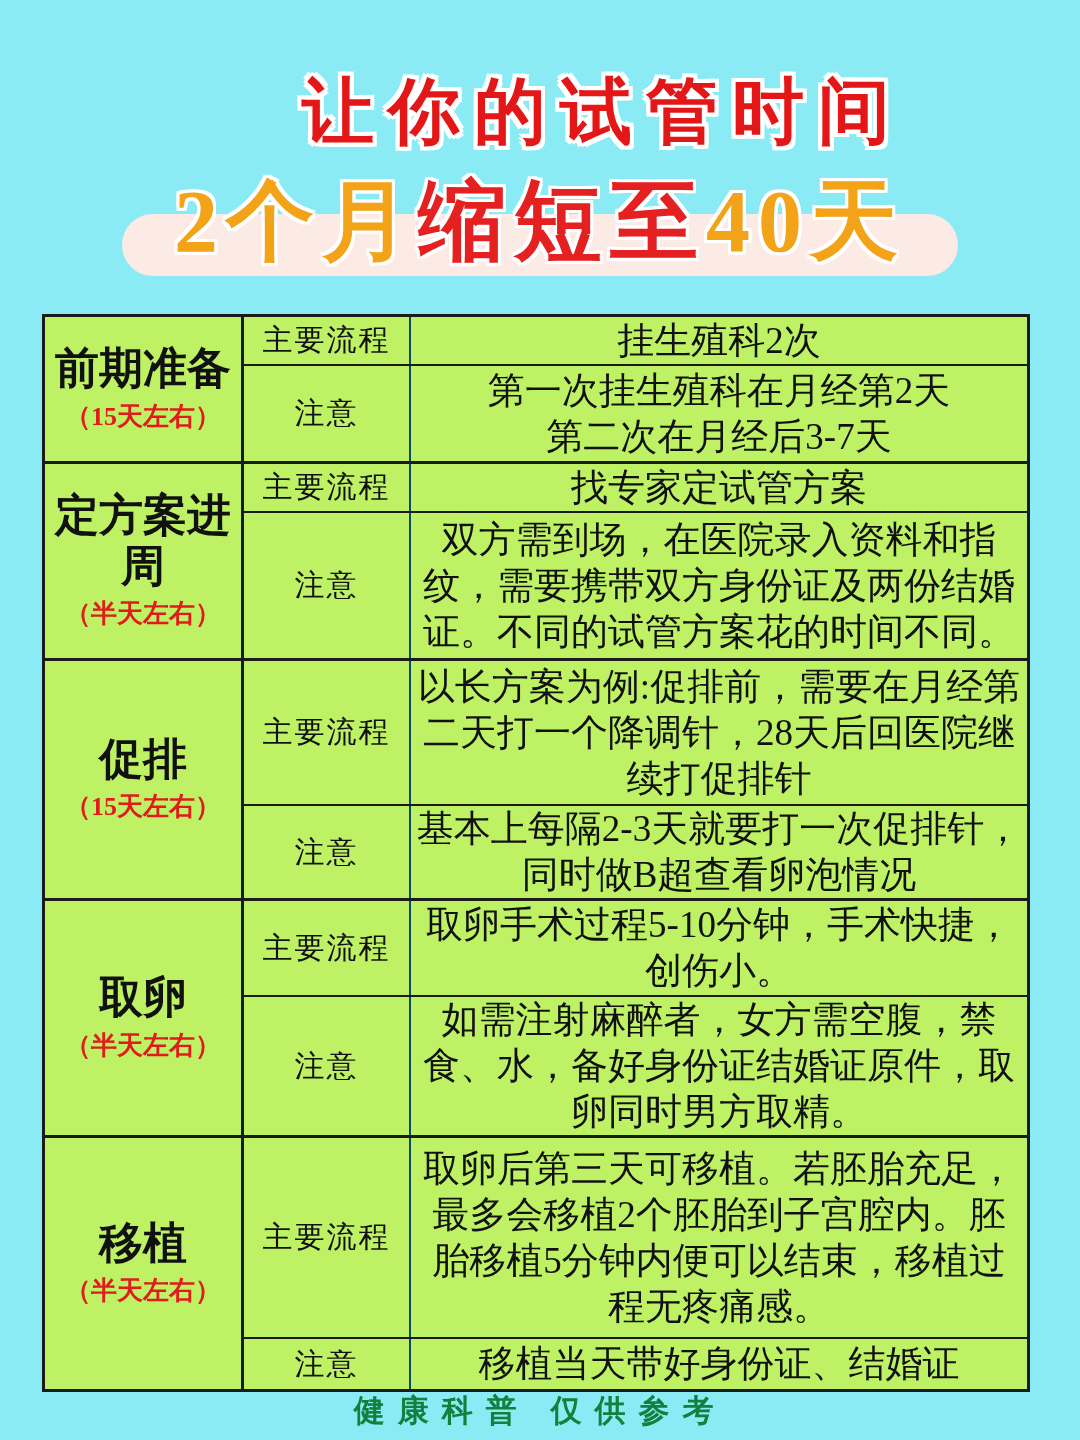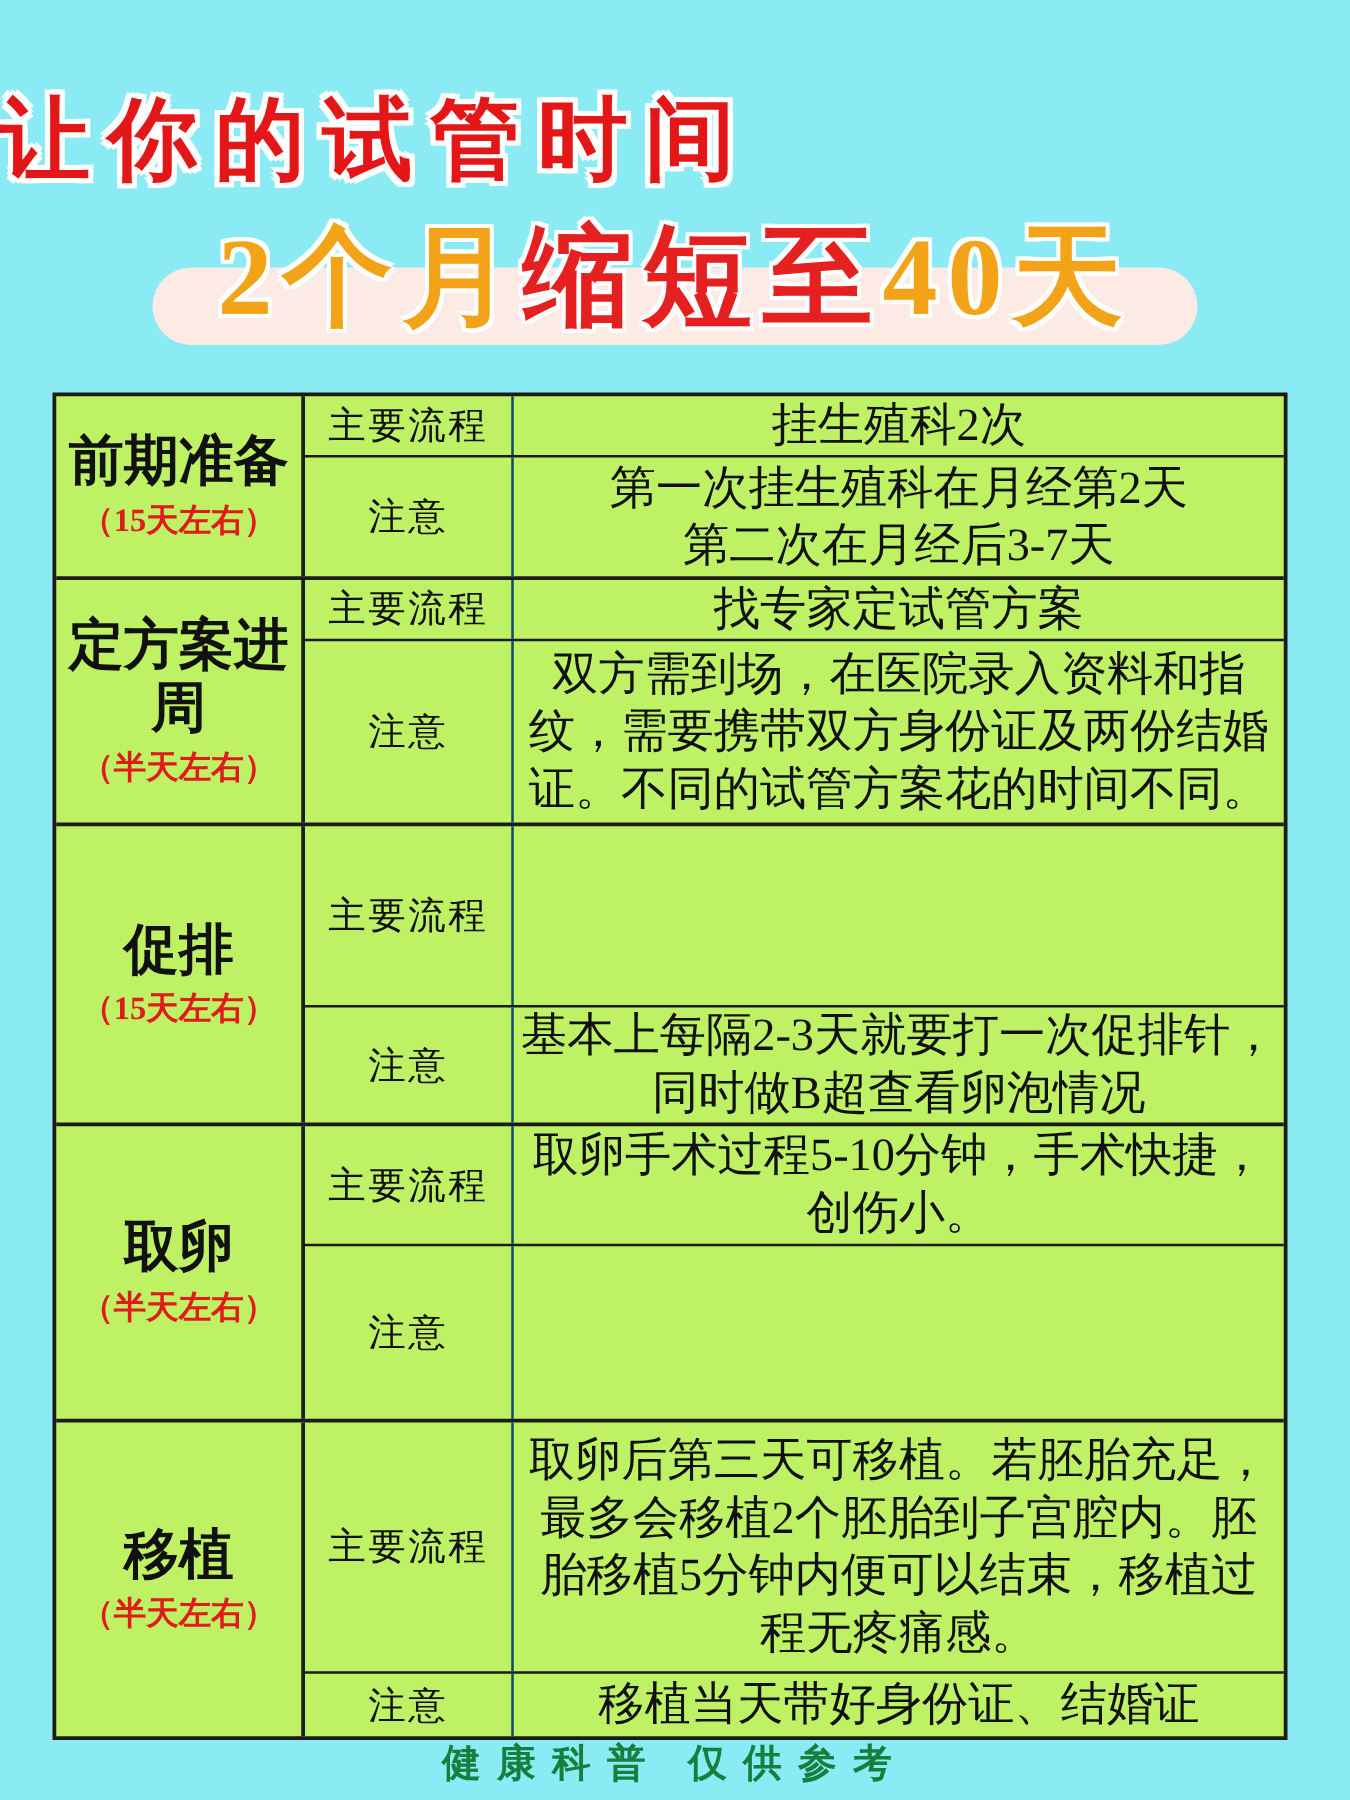--- a/index.html
+++ b/index.html
@@ -7,21 +7,21 @@
     width:1080px; height:1440px;
     background:#8bebf5;
     font-family:"Liberation Serif","DejaVu Serif",serif;
     position:relative; overflow:hidden;
   }
   .page { position:absolute; left:0; top:0; width:1080px; height:1440px; }
 
   
   .title-line1 {
     position:absolute; top:64px; left:0; width:904px;
-    text-align:left;
+    text-align:right;
     font-size:72px; font-weight:bold; letter-spacing:14px;
     color:#e31717;
     text-shadow:
       -4px -4px 0 #fff, 4px -4px 0 #fff, -4px 4px 0 #fff, 4px 4px 0 #fff,
       0 -4px 0 #fff, 0 4px 0 #fff, -4px 0 0 #fff, 4px 0 0 #fff;
   }
   .title-pill {
     position:absolute; left:122px; top:214px; width:836px; height:62px;
     background:#fceae5; border-radius:34px; z-index:0;
   }
@@ -141,40 +141,42 @@
     </div>
 
     <div class="stage-row row-2">
       <div class="stage-cell">
         <div class="stage-name">促排</div>
         <div class="stage-duration">（15天左右）</div>
       </div>
       <div class="stage-right">
         <div class="sub-row sub-main">
           <div class="label-cell">主要流程</div>
+          <div class="content-cell">以长方案为例:促排前，需要在月经第二天打一个降调针，28天后回医院继续打促排针</div>
         </div>
         <div class="sub-row sub-note">
           <div class="label-cell">注意</div>
           <div class="content-cell">基本上每隔2-3天就要打一次促排针，同时做B超查看卵泡情况</div>
         </div>
       </div>
     </div>
 
     <div class="stage-row row-3">
       <div class="stage-cell">
         <div class="stage-name">取卵</div>
         <div class="stage-duration">（半天左右）</div>
       </div>
       <div class="stage-right">
         <div class="sub-row sub-main">
           <div class="label-cell">主要流程</div>
           <div class="content-cell">取卵手术过程5-10分钟，手术快捷，创伤小。</div>
         </div>
         <div class="sub-row sub-note">
           <div class="label-cell">注意</div>
+          <div class="content-cell">如需注射麻醉者，女方需空腹，禁食、水，备好身份证结婚证原件，取卵同时男方取精。</div>
         </div>
       </div>
     </div>
 
     <div class="stage-row row-4">
       <div class="stage-cell">
         <div class="stage-name">移植</div>
         <div class="stage-duration">（半天左右）</div>
       </div>
       <div class="stage-right">

